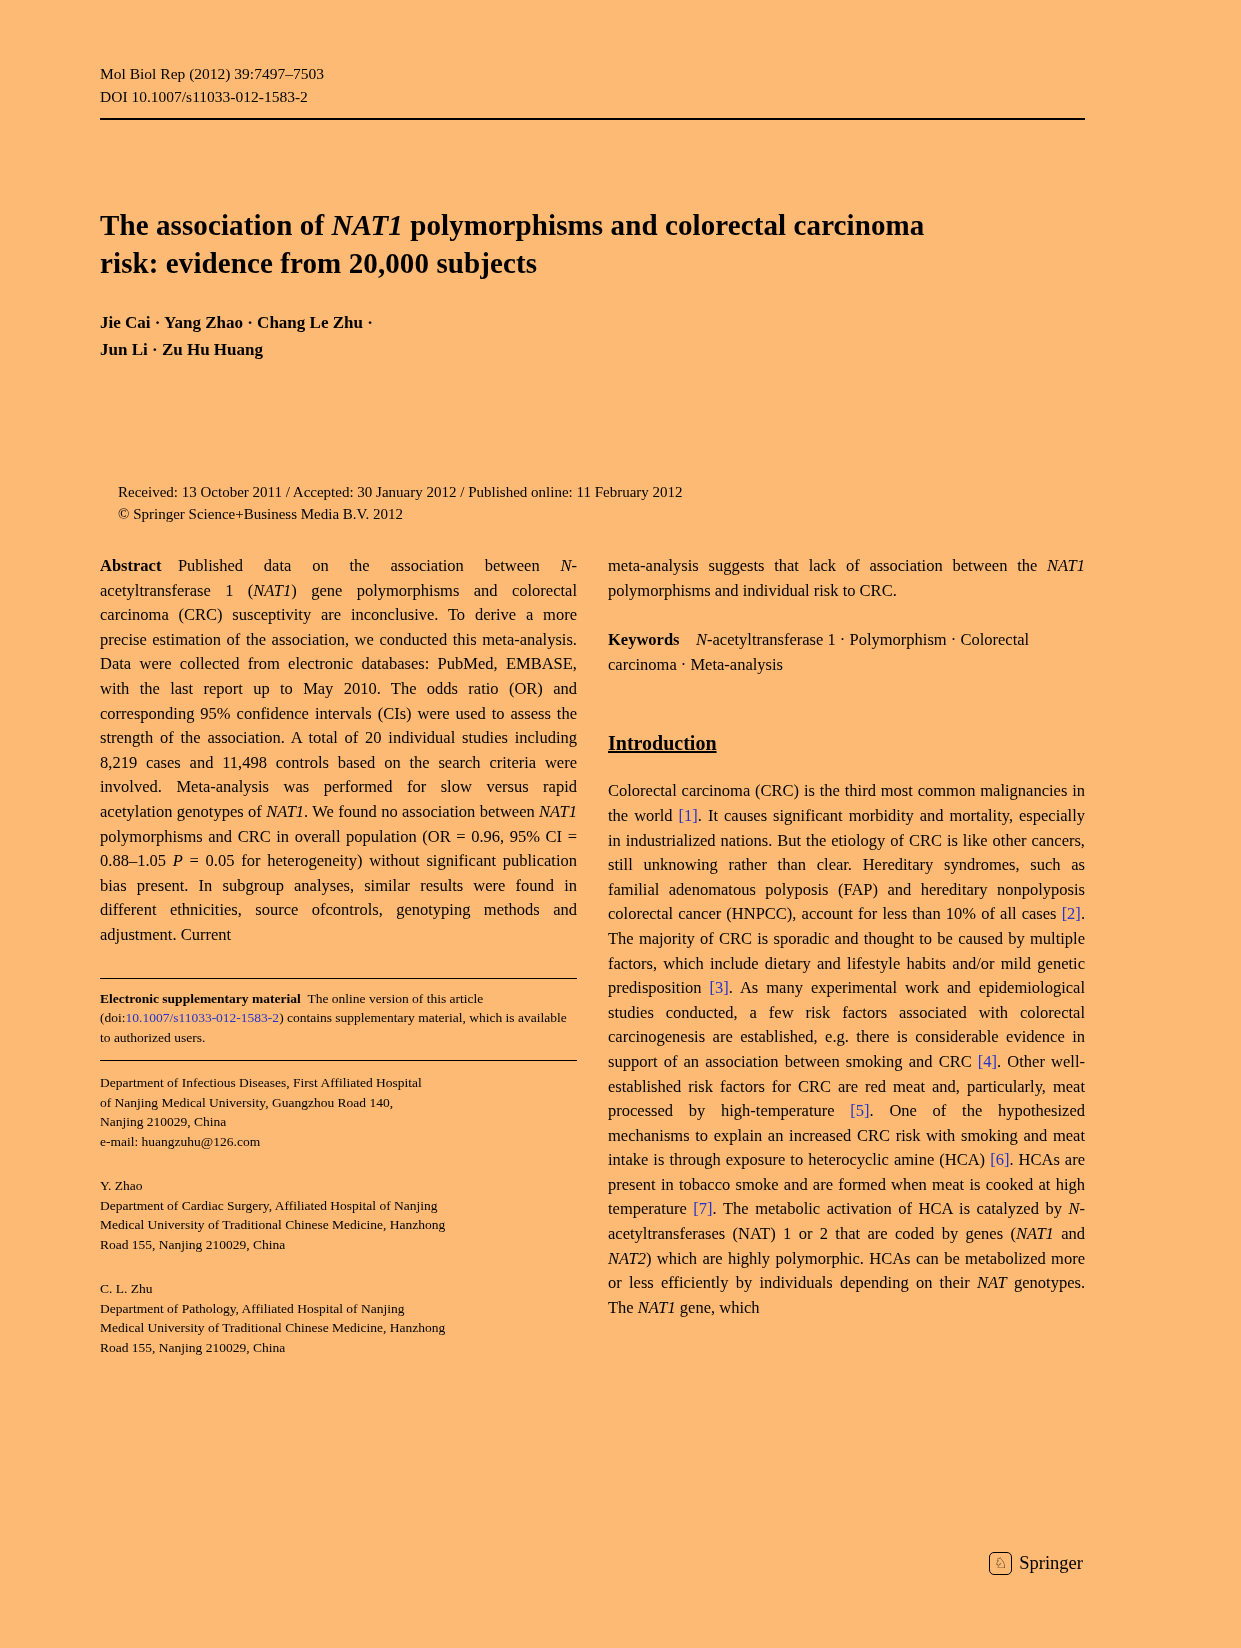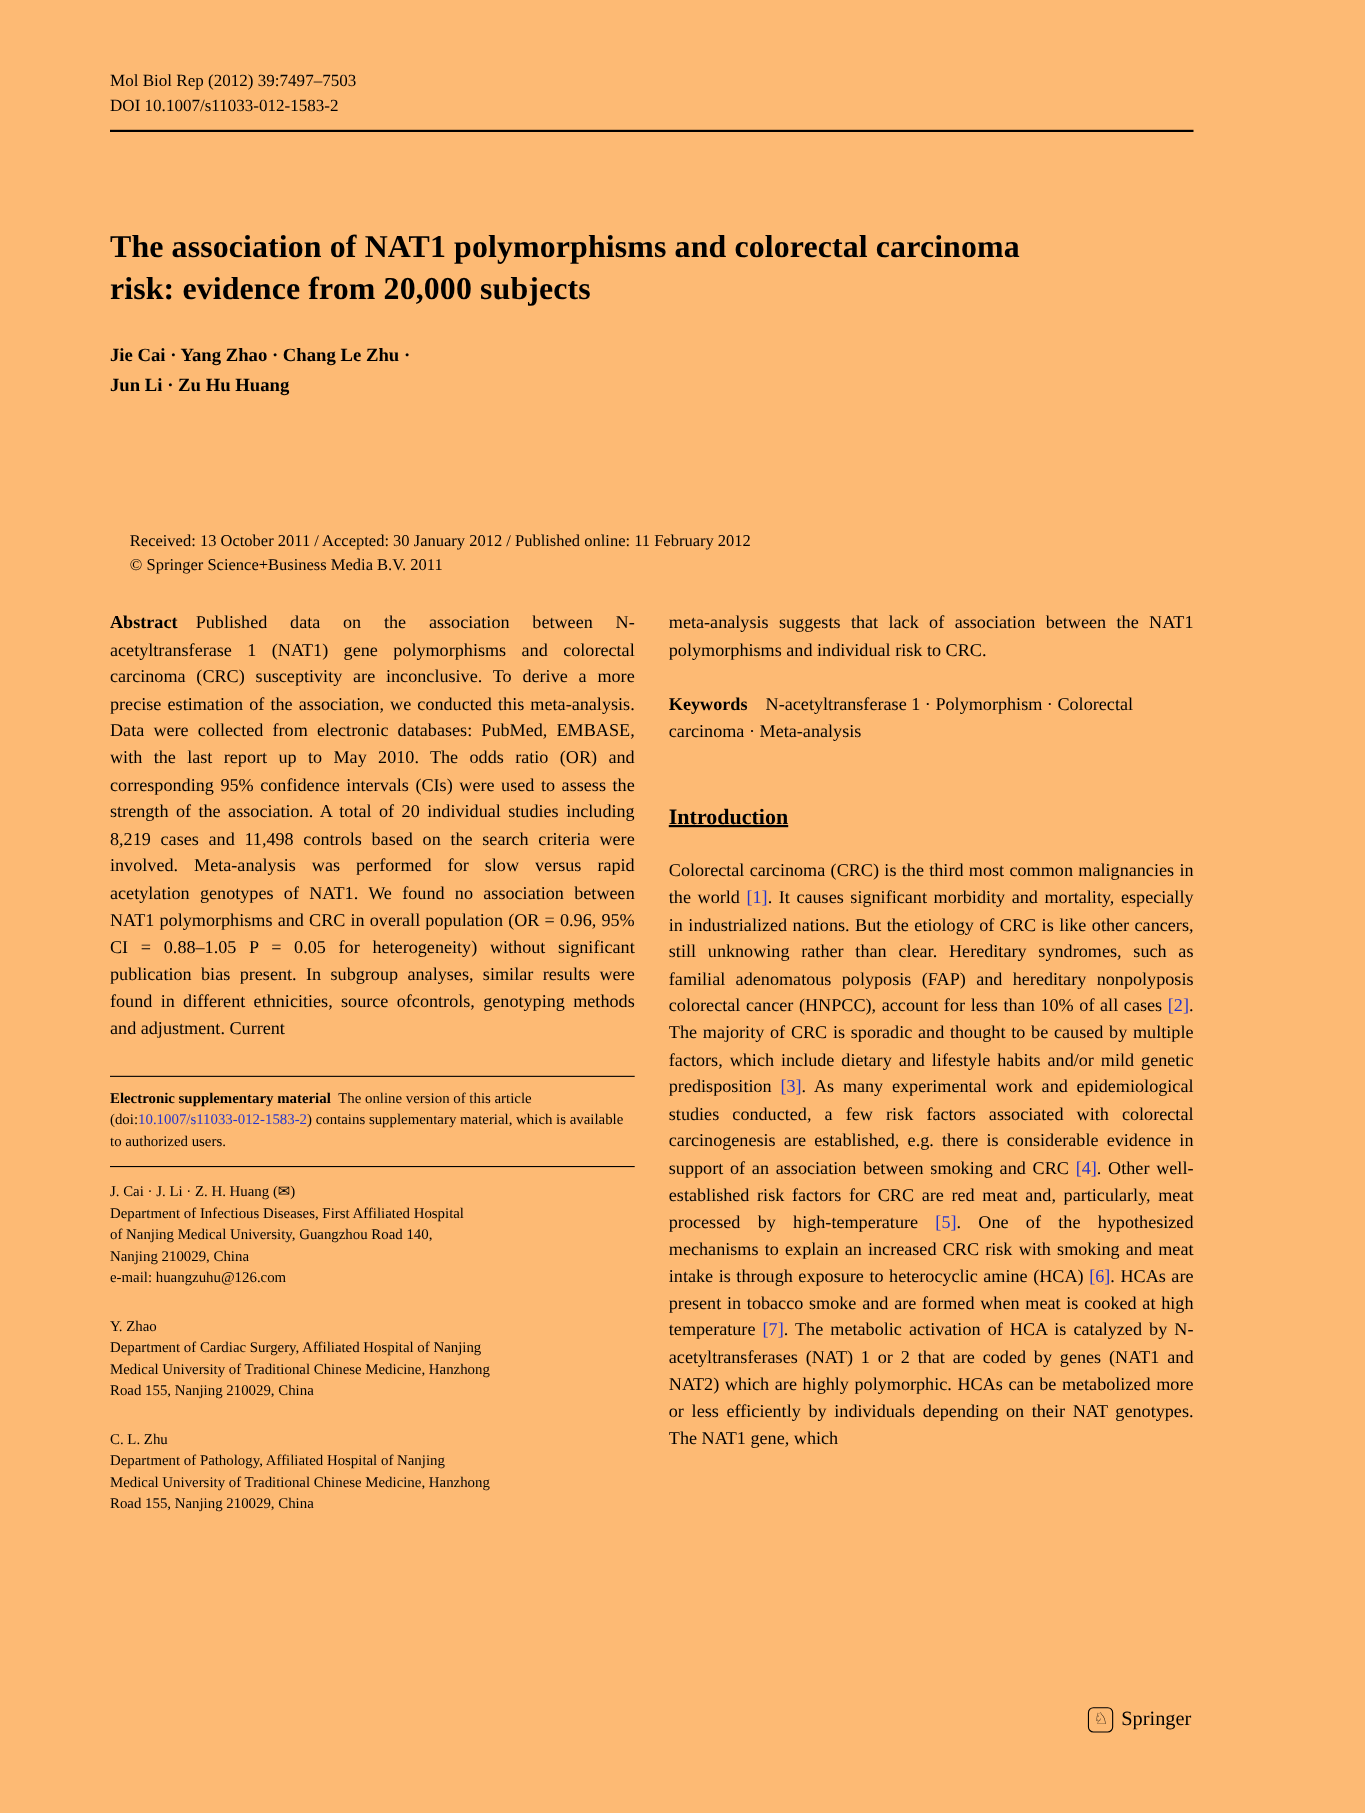--- a/index.html
+++ b/index.html
@@ -27,21 +27,21 @@
   .keywords { margin:25px 0 0 0; text-align:left; }
   .section-h { margin:54px 0 0 0; font-size:20px; line-height:25px; font-weight:bold;text-decoration:underline; }
 
   .footnotes { margin-top:30px; font-size:13.5px; line-height:19.5px; text-align:left; }
   .fn-rule { border:none; border-top:1px solid #000; margin:0; }
   .fn-p { margin:10px 0 13px 0; }
   .aff { margin-top:12px; }
   .aff + .aff { margin-top:25px; }
   .aff-body { white-space:pre-line; }
 
-  .it { }
+  .it { font-style:italic; }
   .bd { font-weight:bold; }
   .lnk { color:var(--link-color,#2433cc); }
 
   .footer { position:absolute; top:1552px; right:158px; display:flex; align-items:center; gap:7px; font-size:18.5px; }
   .spr-mark { display:inline-flex; align-items:center; justify-content:center; width:21px; height:21px; border:1.6px solid #000; border-radius:5px; font-size:15px; line-height:1; }
 </style>
 </head>
 <body>
 
 <div class="page">
@@ -56,35 +56,34 @@
     <h1 class="title"><span>The association of </span><span class="it">NAT1</span><span> polymorphisms and colorectal carcinoma
 risk: evidence from 20,000 subjects</span></h1>
 
     <div class="authors">
       <div>Jie Cai · Yang Zhao · Chang Le Zhu ·</div>
       <div>Jun Li · Zu Hu Huang</div>
     </div>
 
     <div class="dates">
       <div>Received: 13 October 2011 / Accepted: 30 January 2012 / Published online: 11 February 2012</div>
-      <div>© Springer Science+Business Media B.V. 2011</div>
+      <div>© Springer Science+Business Media B.V. 2012</div>
     </div>
 
     <div class="cols">
 
       <div class="col">
         <p class="body-p"><span class="bd">Abstract</span><span> Published data on the association between </span><span class="it">N</span><span>-acetyltransferase 1 (</span><span class="it">NAT1</span><span>) gene polymorphisms and colorectal carcinoma (CRC) susceptivity are inconclusive. To derive a more precise estimation of the association, we conducted this meta-analysis. Data were collected from electronic databases: PubMed, EMBASE, with the last report up to May 2010. The odds ratio (OR) and corresponding 95% confidence intervals (CIs) were used to assess the strength of the association. A total of 20 individual studies including 8,219 cases and 11,498 controls based on the search criteria were involved. Meta-analysis was performed for slow versus rapid acetylation genotypes of </span><span class="it">NAT1</span><span>. We found no association between </span><span class="it">NAT1</span><span> polymorphisms and CRC in overall population (OR = 0.96, 95% CI = 0.88–1.05 </span><span class="it">P</span><span> = 0.05 for heterogeneity) without significant publication bias present. In subgroup analyses, similar results were found in different ethnicities, source ofcontrols, genotyping methods and adjustment. Current</span></p>
 
         <div class="footnotes">
           <hr class="fn-rule">
           <p class="fn-p"><span class="bd">Electronic supplementary material</span><span> The online version of this article (doi:</span><span class="lnk">10.1007/s11033-012-1583-2</span><span>) contains supplementary material, which is available to authorized users.</span></p>
           <hr class="fn-rule">
 
           <div class="aff">
-            <div><span>J. Cai · J. Li · Z. H. Huang </span><span>(✉)</span></div>
             <div class="aff-body">Department of Infectious Diseases, First Affiliated Hospital
 of Nanjing Medical University, Guangzhou Road 140,
 Nanjing 210029, China</div>
             <div class="aff-body">e-mail: huangzuhu@126.com</div>
           </div>
 
           <div class="aff">
             <div>Y. Zhao</div>
             <div class="aff-body">Department of Cardiac Surgery, Affiliated Hospital of Nanjing
 Medical University of Traditional Chinese Medicine, Hanzhong

